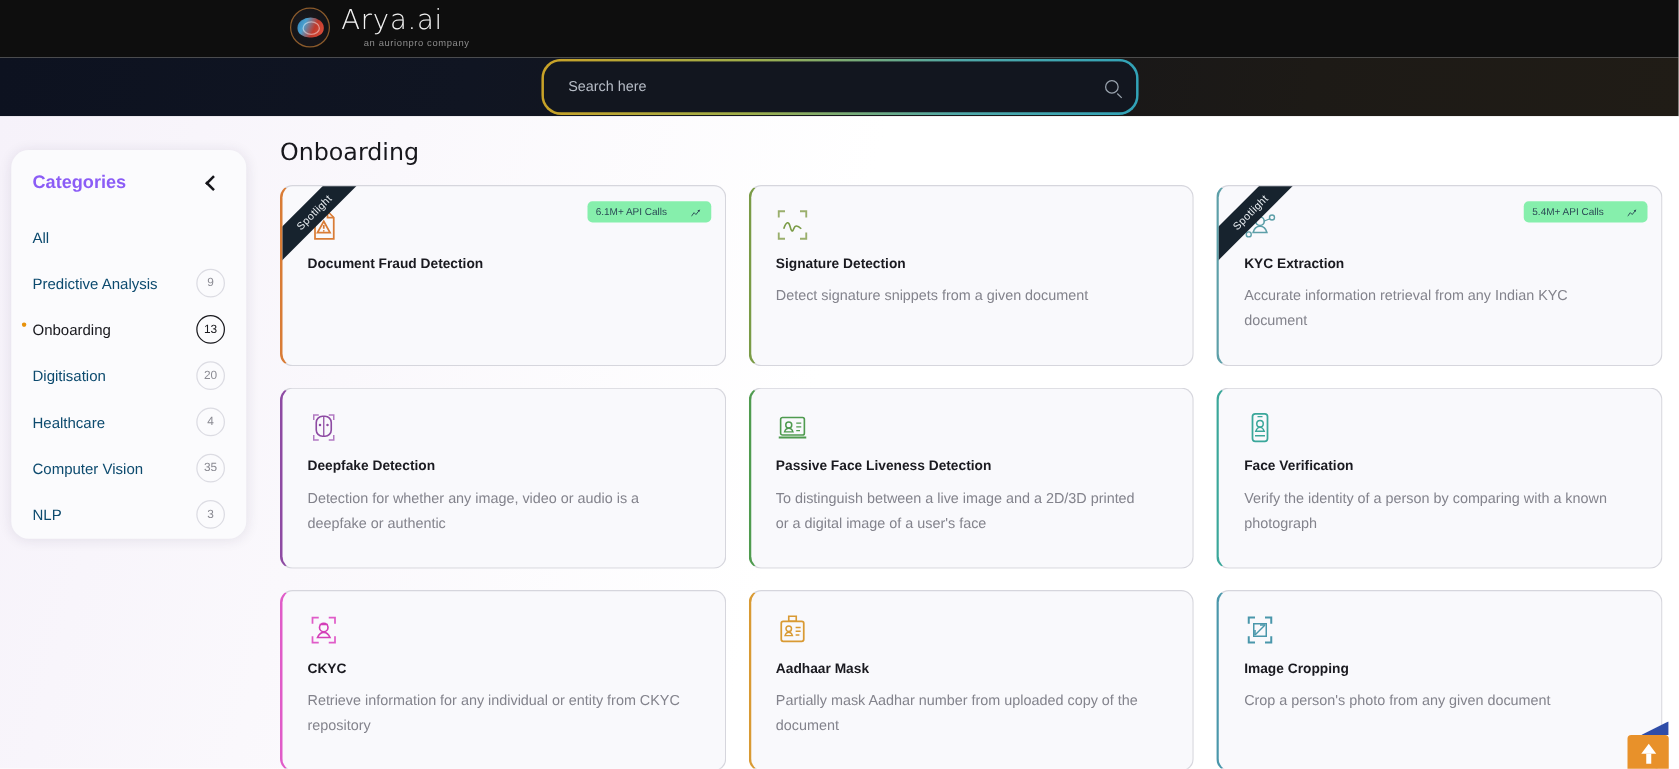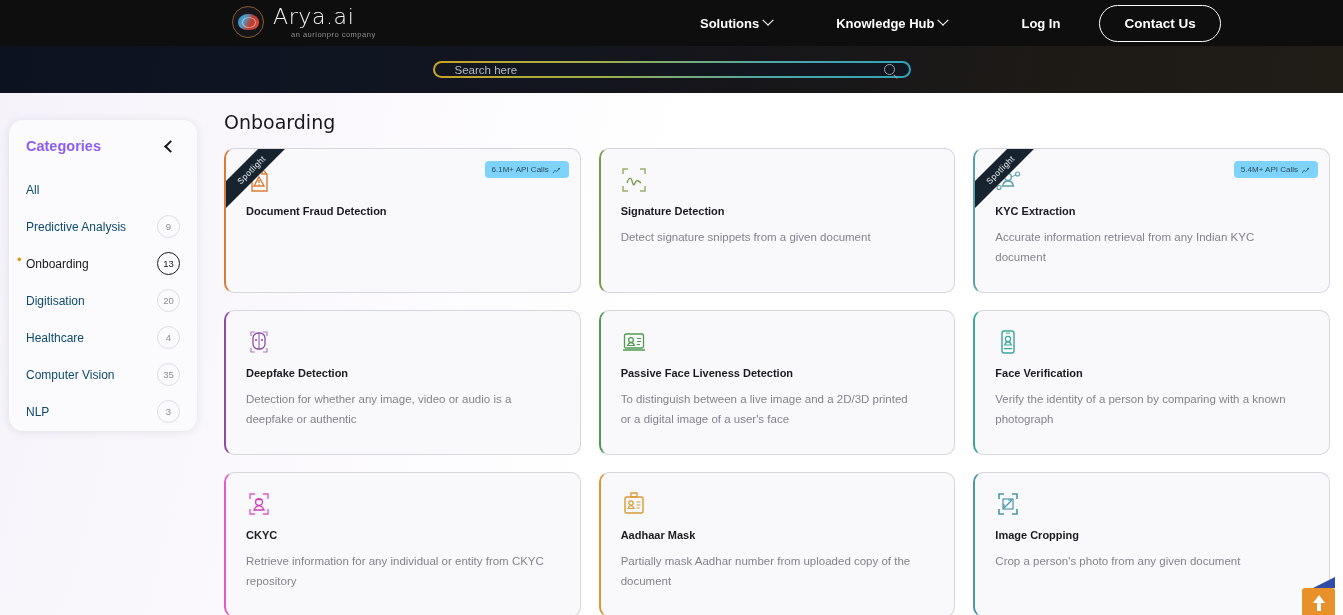--- a/index.html
+++ b/index.html
@@ -71,21 +71,21 @@
     white-space: nowrap;
   }
 
   
   .searchband {
     height: 47px; width: 100%;
     background: linear-gradient(100deg, #0d1220 0%, #101522 28%, #16161a 55%, #1d1a16 78%, #201c16 100%);
     display: flex; align-items: center; justify-content: center;
   }
   .search-box {
-    width: 478px; height: 17px; border-radius: 16px;
+    width: 478px; height: 45px; border-radius: 16px;
     background: rgba(255,255,255,.02);
     position: relative;
     padding: 1px;
     background-image: linear-gradient(#12161f, #12161f),
       linear-gradient(95deg, #c9a227 0%, #9fae4a 35%, #4fa8a8 70%, #31a3b8 100%);
     background-origin: border-box; background-clip: content-box, border-box;
     border: 1px solid transparent;
     display: flex; 
   }
   .search-inner {
@@ -174,23 +174,23 @@
   .card-icon svg { width: 26px; height: 26px; display: block; }
   .card-title {
     font-size: 11px; font-weight: 700; color: #1a1a20;
     margin-bottom: 11px;
   }
   .card-desc {
     font-size: 11.5px; color: #83838c; line-height: 1.72; max-width: 300px;
   }
   .api-badge {
     position: absolute; right: 11px; top: 12px;
-    background: #7dd3fc; color: #2b4a55;
+    background: #86efac; color: #2b4a55;
     font-size: 8px; border-radius: 4px;
-    padding: 4px 7px; display: flex; align-items: flex-end; gap: 4px;
+    padding: 4px 7px; display: flex; align-items: flex-end; gap: 19px;
     white-space: nowrap;
   }
   .api-badge .trend { width: 9px; height: 7px; }
   .ribbon {
     position: absolute; left: -31px; top: 11px;
     width: 112px; height: 19px;
     background: #17232e;
     transform: rotate(-45deg);
     color: #e9eef2; font-size: 8.5px;
     display: flex; align-items: center; justify-content: center;
@@ -226,34 +226,20 @@
   <div class="logo-wrap">
     <div class="logo-mark">
       <div class="brain"></div>
     </div>
     <div class="logo-text">
       <div class="logo-name">Arya.ai</div>
       <div class="logo-sub">an aurionpro company</div>
     </div>
   </div>
 
-  <div class="nav-right">
-    <div class="nav-link solutions">
-      <span>Solutions</span>
-      <span class="chev-down"></span>
-    </div>
-    <div class="nav-link khub">
-      <span>Knowledge Hub</span>
-      <span class="chev-down"></span>
-    </div>
-    <div class="nav-link login">
-      <span>Log In</span>
-    </div>
-    <button class="contact-btn">Contact Us</button>
-  </div>
 </div>
 
 <div class="searchband">
   <div class="search-box">
     <div class="search-inner">
       <input class="search-input" type="text" placeholder="Search here" style="">
       <span class="mag"></span>
     </div>
   </div>
 </div>

